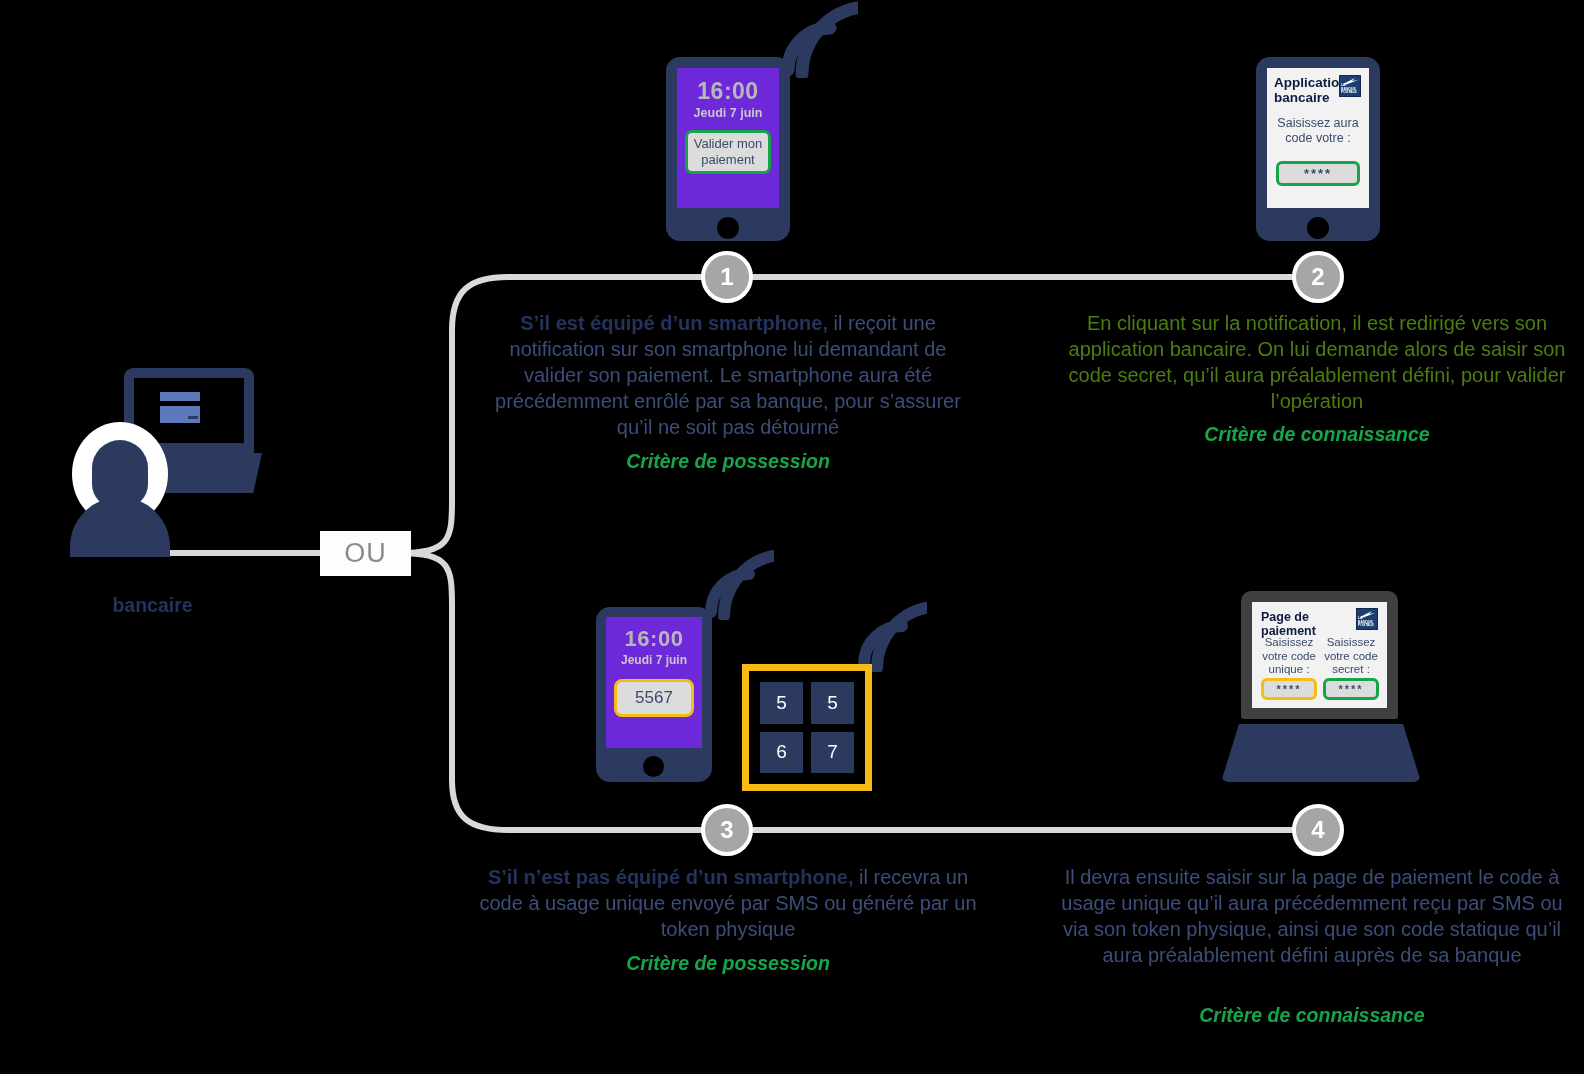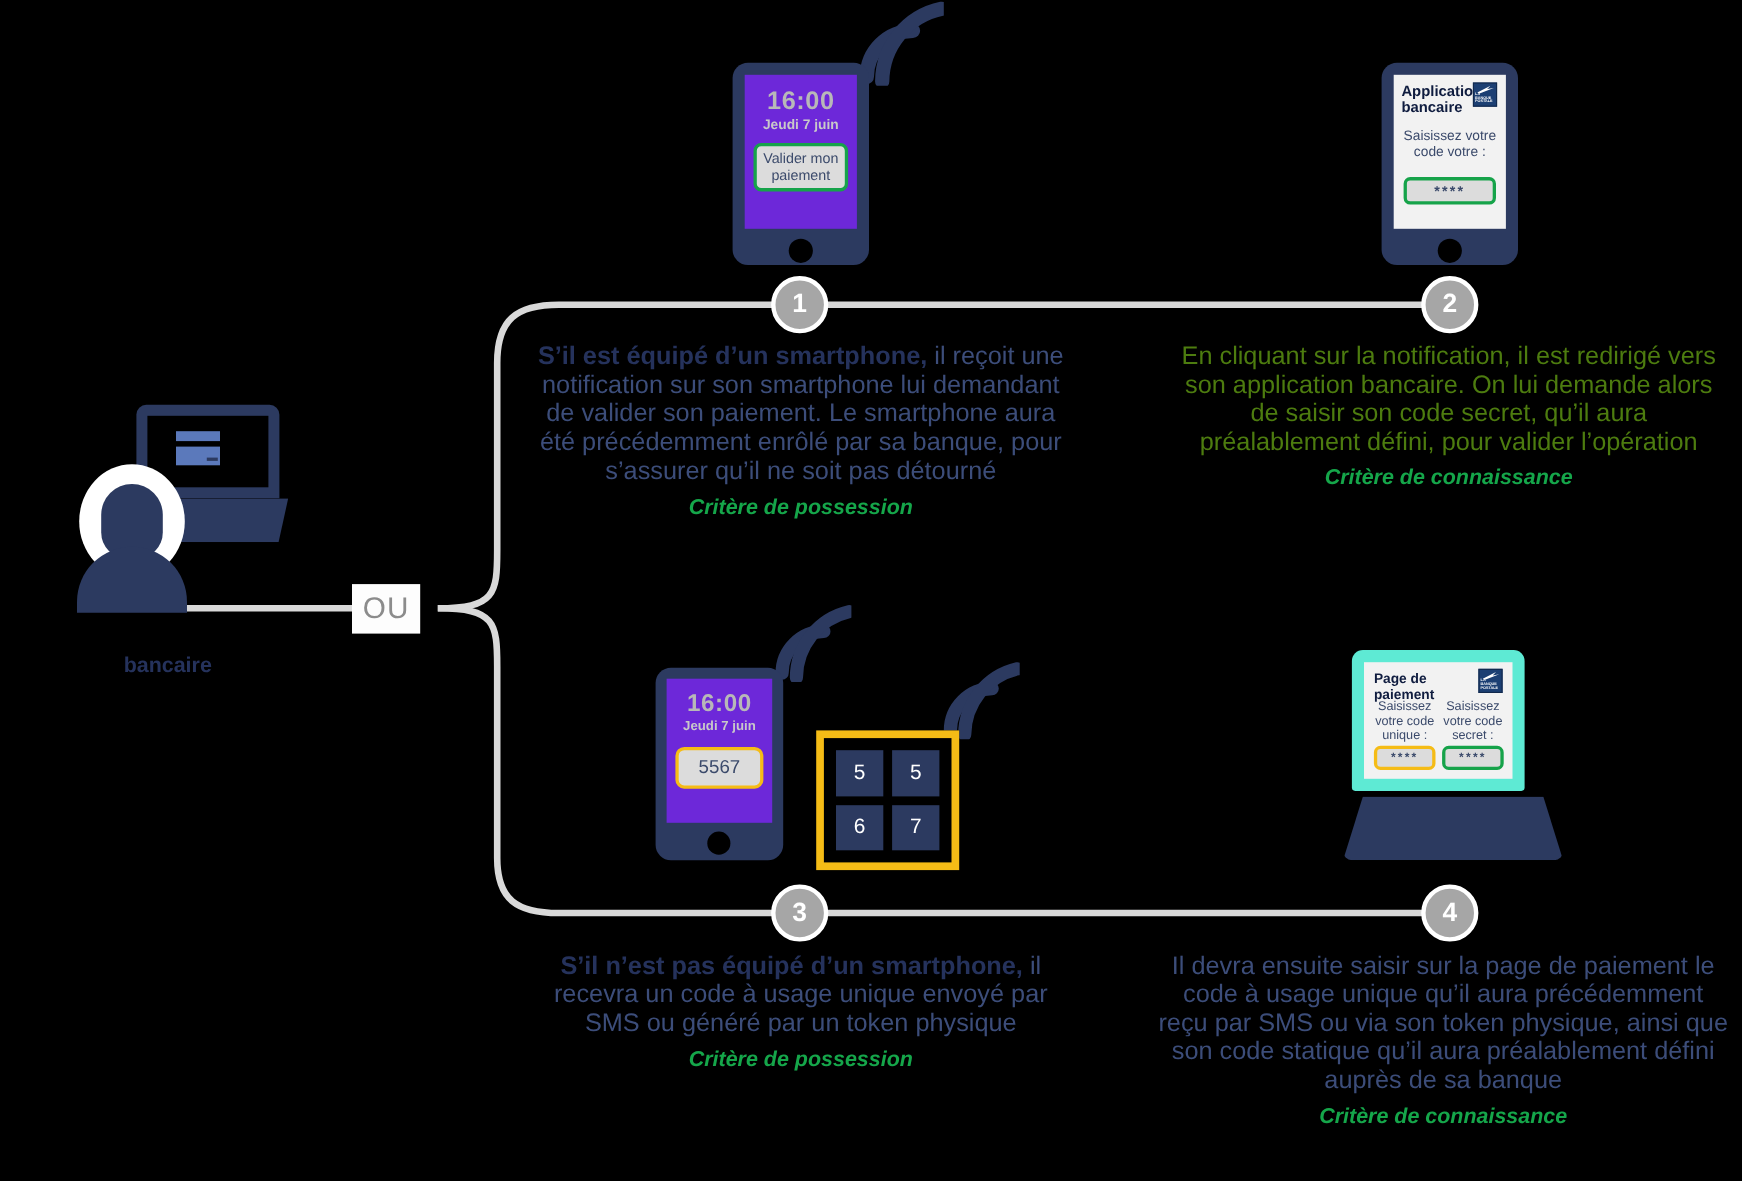--- a/index.html
+++ b/index.html
@@ -8,37 +8,37 @@
     font-family:"Liberation Sans", sans-serif;
     background:#000;
   }
   .stage{position:absolute;left:0;top:0;width:1584px;height:1074px;}
 
   
   #connectors{position:absolute;left:0;top:0;width:1584px;height:1074px;}
 
   
   .ou-box{
-    position:absolute;left:320px;top:531px;width:62px;height:45px;
+    position:absolute;left:320px;top:531px;width:91px;height:45px;
     background:#fdfdfd;display:flex;align-items:center;justify-content:center;
     color:#8c8c8c;font-size:27px;letter-spacing:1px;font-family:"Liberation Sans",sans-serif;
   }
 
   
   .step-circle{
     position:absolute;width:52px;height:52px;border-radius:50%;
     background:#a6a6a6;border:4px solid #ffffff;box-sizing:border-box;
     display:flex;align-items:center;justify-content:center;
     color:#ffffff;font-size:24px;font-weight:bold;
   }
 
   
   .para{
     position:absolute;text-align:center;color:#25325c;
-    font-size:23px;line-height:26px;font-weight:bold;
+    font-size:20px;line-height:26px;font-weight:bold;
   }
   .criterion{
     position:absolute;text-align:center;color:#15a64a;
     font-size:19.5px;font-weight:bold;font-style:italic;
   }
   .donor-caption{
     position:absolute;text-align:center;color:#25325c;
     font-size:19.5px;line-height:26px;font-weight:bold;
   }
 
@@ -106,22 +106,22 @@
     display:grid;grid-template-columns:1fr 1fr;grid-template-rows:1fr 1fr;gap:8px;}
   #token .key{background:#2c3a60;display:flex;align-items:center;justify-content:center;
     color:#ffffff;font-size:19px;}
 
   
   .wifi{position:absolute;}
   .wifi svg{display:block;}
 
   
   #laptop4{position:absolute;left:1221px;top:591px;width:200px;height:195px;}
-  .lt-lid{position:absolute;left:8px;top:0;width:157px;height:128px;
-    background:#5eead4;border-radius:10px 10px 3px 3px;}
+  .lt-lid{position:absolute;left:20px;top:0;width:157px;height:128px;
+    background:#404040;border-radius:10px 10px 3px 3px;}
   .lt-screen{position:absolute;left:11px;top:11px;width:135px;height:106px;background:#f2f2f2;}
   .lt-base{position:absolute;left:0;top:133px;width:200px;height:58px;
     background:#2c3a60;clip-path:polygon(9% 0%,91% 0%,100% 100%,0% 100%);
     border-radius:0 0 8px 8px;}
   .lt-title{position:absolute;left:9px;top:8px;width:88px;color:#0f1c3f;
     font-size:12.5px;font-weight:bold;}
   .lt-col{position:absolute;top:34px;width:62px;text-align:center;
     color:#3b4a6b;font-size:11.5px;line-height:13.5px;}
   .lt-col.left{left:6px;}
   .lt-col.right{left:68px;}
@@ -211,21 +211,21 @@
         <span>Application</span><br>
         <span>bancaire</span>
       </div>
       <div class="lbp-logo" style="left:72px;top:7px;">
         <svg class="bird" viewBox="0 0 18 9">
             <path d="M1 7 L13 1 L10 4 L16 3 L3 8 Z" fill="#ffffff"></path>
           </svg>
         <div class="lbl">LA BANQUE POSTALE</div>
       </div>
       <div class="app-prompt">
-        <span>Saisissez votre</span><br>
+        <span>Saisissez aura</span><br>
         <span>code votre :</span>
       </div>
       <div class="code-field green">****</div>
     </div>
     <div class="home"></div>
   </div>
 
   <div class="wifi" style="left:702px;top:548px;">
     <svg width="72" height="72" viewBox="0 0 72 72">
       <path d="M9 64 A 38 38 0 0 1 47 26" fill="none" stroke="#2c3a60" stroke-width="12" stroke-linecap="round"></path>

